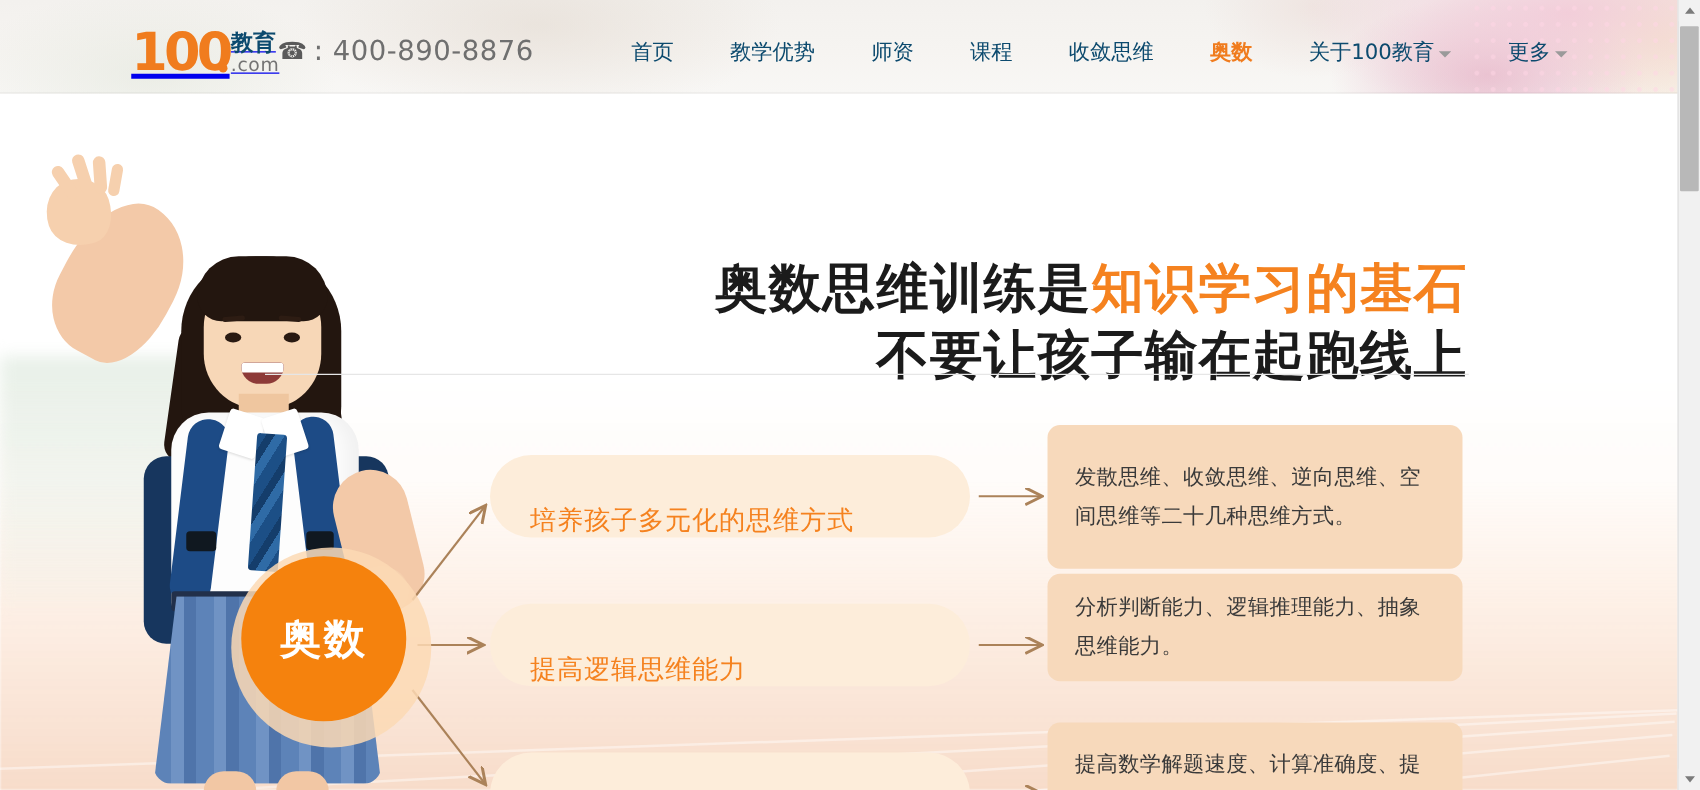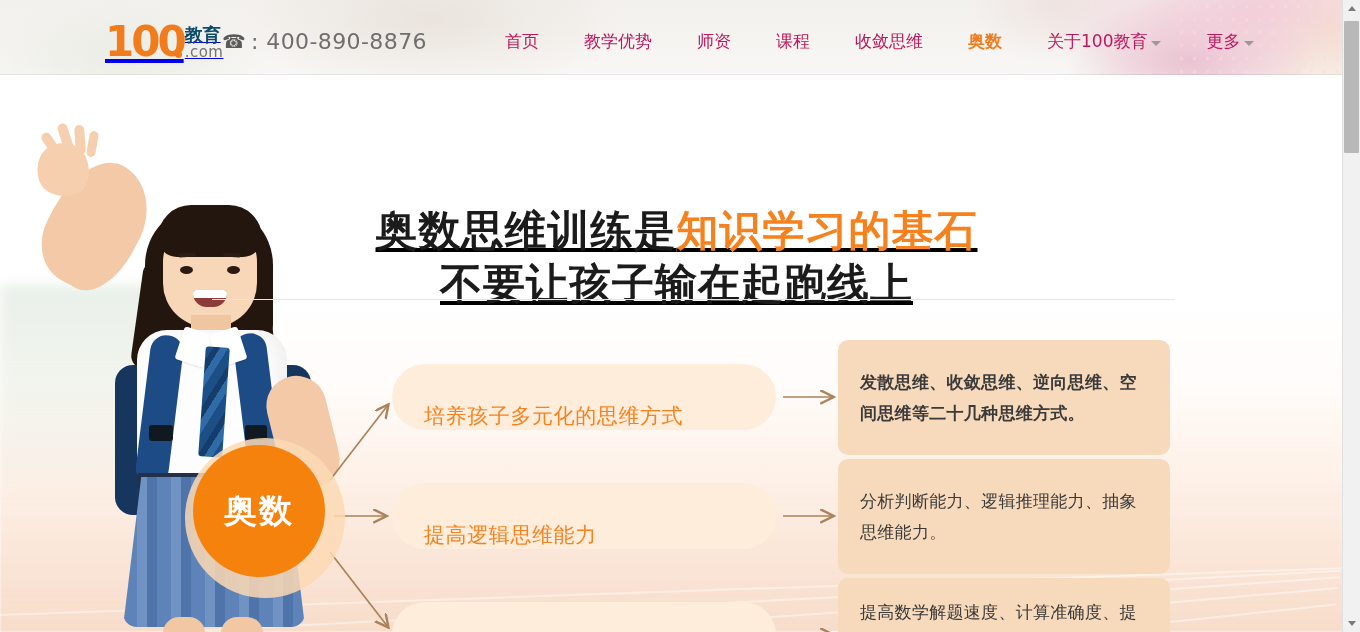--- a/index.html
+++ b/index.html
@@ -34,21 +34,21 @@
   .logo-dot{position:absolute;right:2px;bottom:2px;width:7px;height:7px;border-radius:50%;background:#f07c1e;}
   .logo-right{display:flex;flex-direction:column;margin-left:1px;line-height:1;}
   .logo-edu{font-size:18px;font-weight:bold;color:#0c4a6e;letter-spacing:0px;}
   .logo-com{font-size:15px;color:#737373;letter-spacing:.5px;margin-top:1px;}
 
   .phone{position:absolute;left:222px;top:29px;display:flex;align-items:center;gap:5px;
     color:#6f6f6f;font-size:22px;letter-spacing:.4px;}
   .phone-icon{font-size:19px;color:#5a5a5a;line-height:1;}
 
   .nav{position:absolute;left:505px;top:30px;display:flex;align-items:center;gap:0;}
-  .nav a{display:inline-flex;align-items:center;gap:4px;color:#be185d;font-size:17px;
+  .nav a{display:inline-flex;align-items:center;gap:4px;color:#0c4a6e;font-size:17px;
      text-decoration:none;margin-right:45px;white-space:nowrap;}
   .nav a.active{color:#f07c1e;font-weight:bold;}
   .nav a:last-child{margin-right:0;}
   .caret{display:inline-block;width:0;height:0;border-left:5px solid transparent;
     border-right:5px solid transparent;border-top:5px solid #9a9a9a;margin-top:3px;}
 
   
   .hero{position:absolute;left:0;top:75px;width:1343px;height:557px;overflow:hidden;background:#fff;}
   .hero-bg{position:absolute;left:0;bottom:0;width:1343px;height:330px;
     background:
@@ -104,21 +104,21 @@
      background:repeating-linear-gradient(90deg,#5d83b8 0 14px,#7093c4 14px 24px,#4f74aa 24px 34px);
      border-radius:6px 6px 14px 14px;clip-path:polygon(10% 0,90% 0,100% 100%,0 100%);}
   .g-belt{position:absolute;left:92px;top:348px;width:156px;height:16px;background:#22304a;border-radius:3px;}
   .g-arm-r{position:absolute;left:228px;top:250px;width:60px;height:115px;background:#f3c9a8;
      border-radius:30px;transform:rotate(-14deg);}
   .g-hand-r{position:absolute;left:238px;top:328px;width:44px;height:40px;background:#f6d0ae;border-radius:50%;}
   .g-leg-l{position:absolute;left:118px;top:492px;width:42px;height:60px;background:#f2c7a4;border-radius:16px;}
   .g-leg-r{position:absolute;left:176px;top:492px;width:42px;height:60px;background:#f2c7a4;border-radius:16px;}
 
   
-  .headline{position:absolute;left:194px;top:108px;width:965px;text-align:center;text-decoration:underline;}
+  .headline{position:absolute;left:209px;top:108px;width:965px;text-align:right;}
   .h-line{font-size:42px;font-weight:bold;color:#1b1b1b;line-height:53px;letter-spacing:1px;
      font-family:"DejaVu Sans","Liberation Sans",sans-serif;}
   .h-accent{color:#f5821f;}
   .divider{position:absolute;left:212px;top:224px;width:963px;height:1px;background:#e6e6e6;}
 
   
   .diagram{position:absolute;left:0;top:75px;width:1343px;height:557px;}
   .circle-halo{position:absolute;left:185px;top:363px;width:160px;height:160px;border-radius:50%;
      background:#fbd9b4;opacity:.85;}
   .circle{position:absolute;left:193px;top:370px;width:132px;height:132px;border-radius:50%;
@@ -128,22 +128,22 @@
   .pill{position:absolute;left:392px;width:384px;border-radius:38px;background:#fdedda;
      display:flex;align-items:flex-end;}
   .pill span{color:#f5821f;font-size:21px;letter-spacing:.6px;padding-left:32px;}
   .pill-1{top:289px;height:66px;}
   .pill-2{top:408px;height:66px;}
   .pill-3{top:527px;height:66px;}
 
   .detail{position:absolute;left:838px;width:332px;border-radius:10px;background:#f7d9bb;
      padding:18px 22px;box-sizing:border-box;color:#3a3a3a;font-size:17px;line-height:31px;
      letter-spacing:.3px;display:flex;align-items:center;}
-  .detail-1{top:265px;height:115px;font-weight:bold;}
-  .detail-2{top:384px;height:115px;}
+  .detail-1{top:265px;height:115px;}
+  .detail-2{top:384px;height:86px;}
   .detail-3{top:503px;height:130px;}
 
   .arrows{position:absolute;left:0;top:0;width:1343px;height:557px;pointer-events:none;}
 
   
   .scrollbar{position:absolute;right:0;top:0;width:17px;height:632px;background:#f1f1f1;border-left:1px solid #e0e0e0;}
   .sb-arrow-up,.sb-arrow-down{position:absolute;left:0;width:17px;height:17px;background:#f1f1f1;
      display:flex;align-items:center;justify-content:center;}
   .sb-arrow-up{top:0;} .sb-arrow-down{bottom:0;}
   .sb-arrow-up i{width:0;height:0;border-left:4px solid transparent;border-right:4px solid transparent;border-bottom:5px solid #7a7a7a;}

